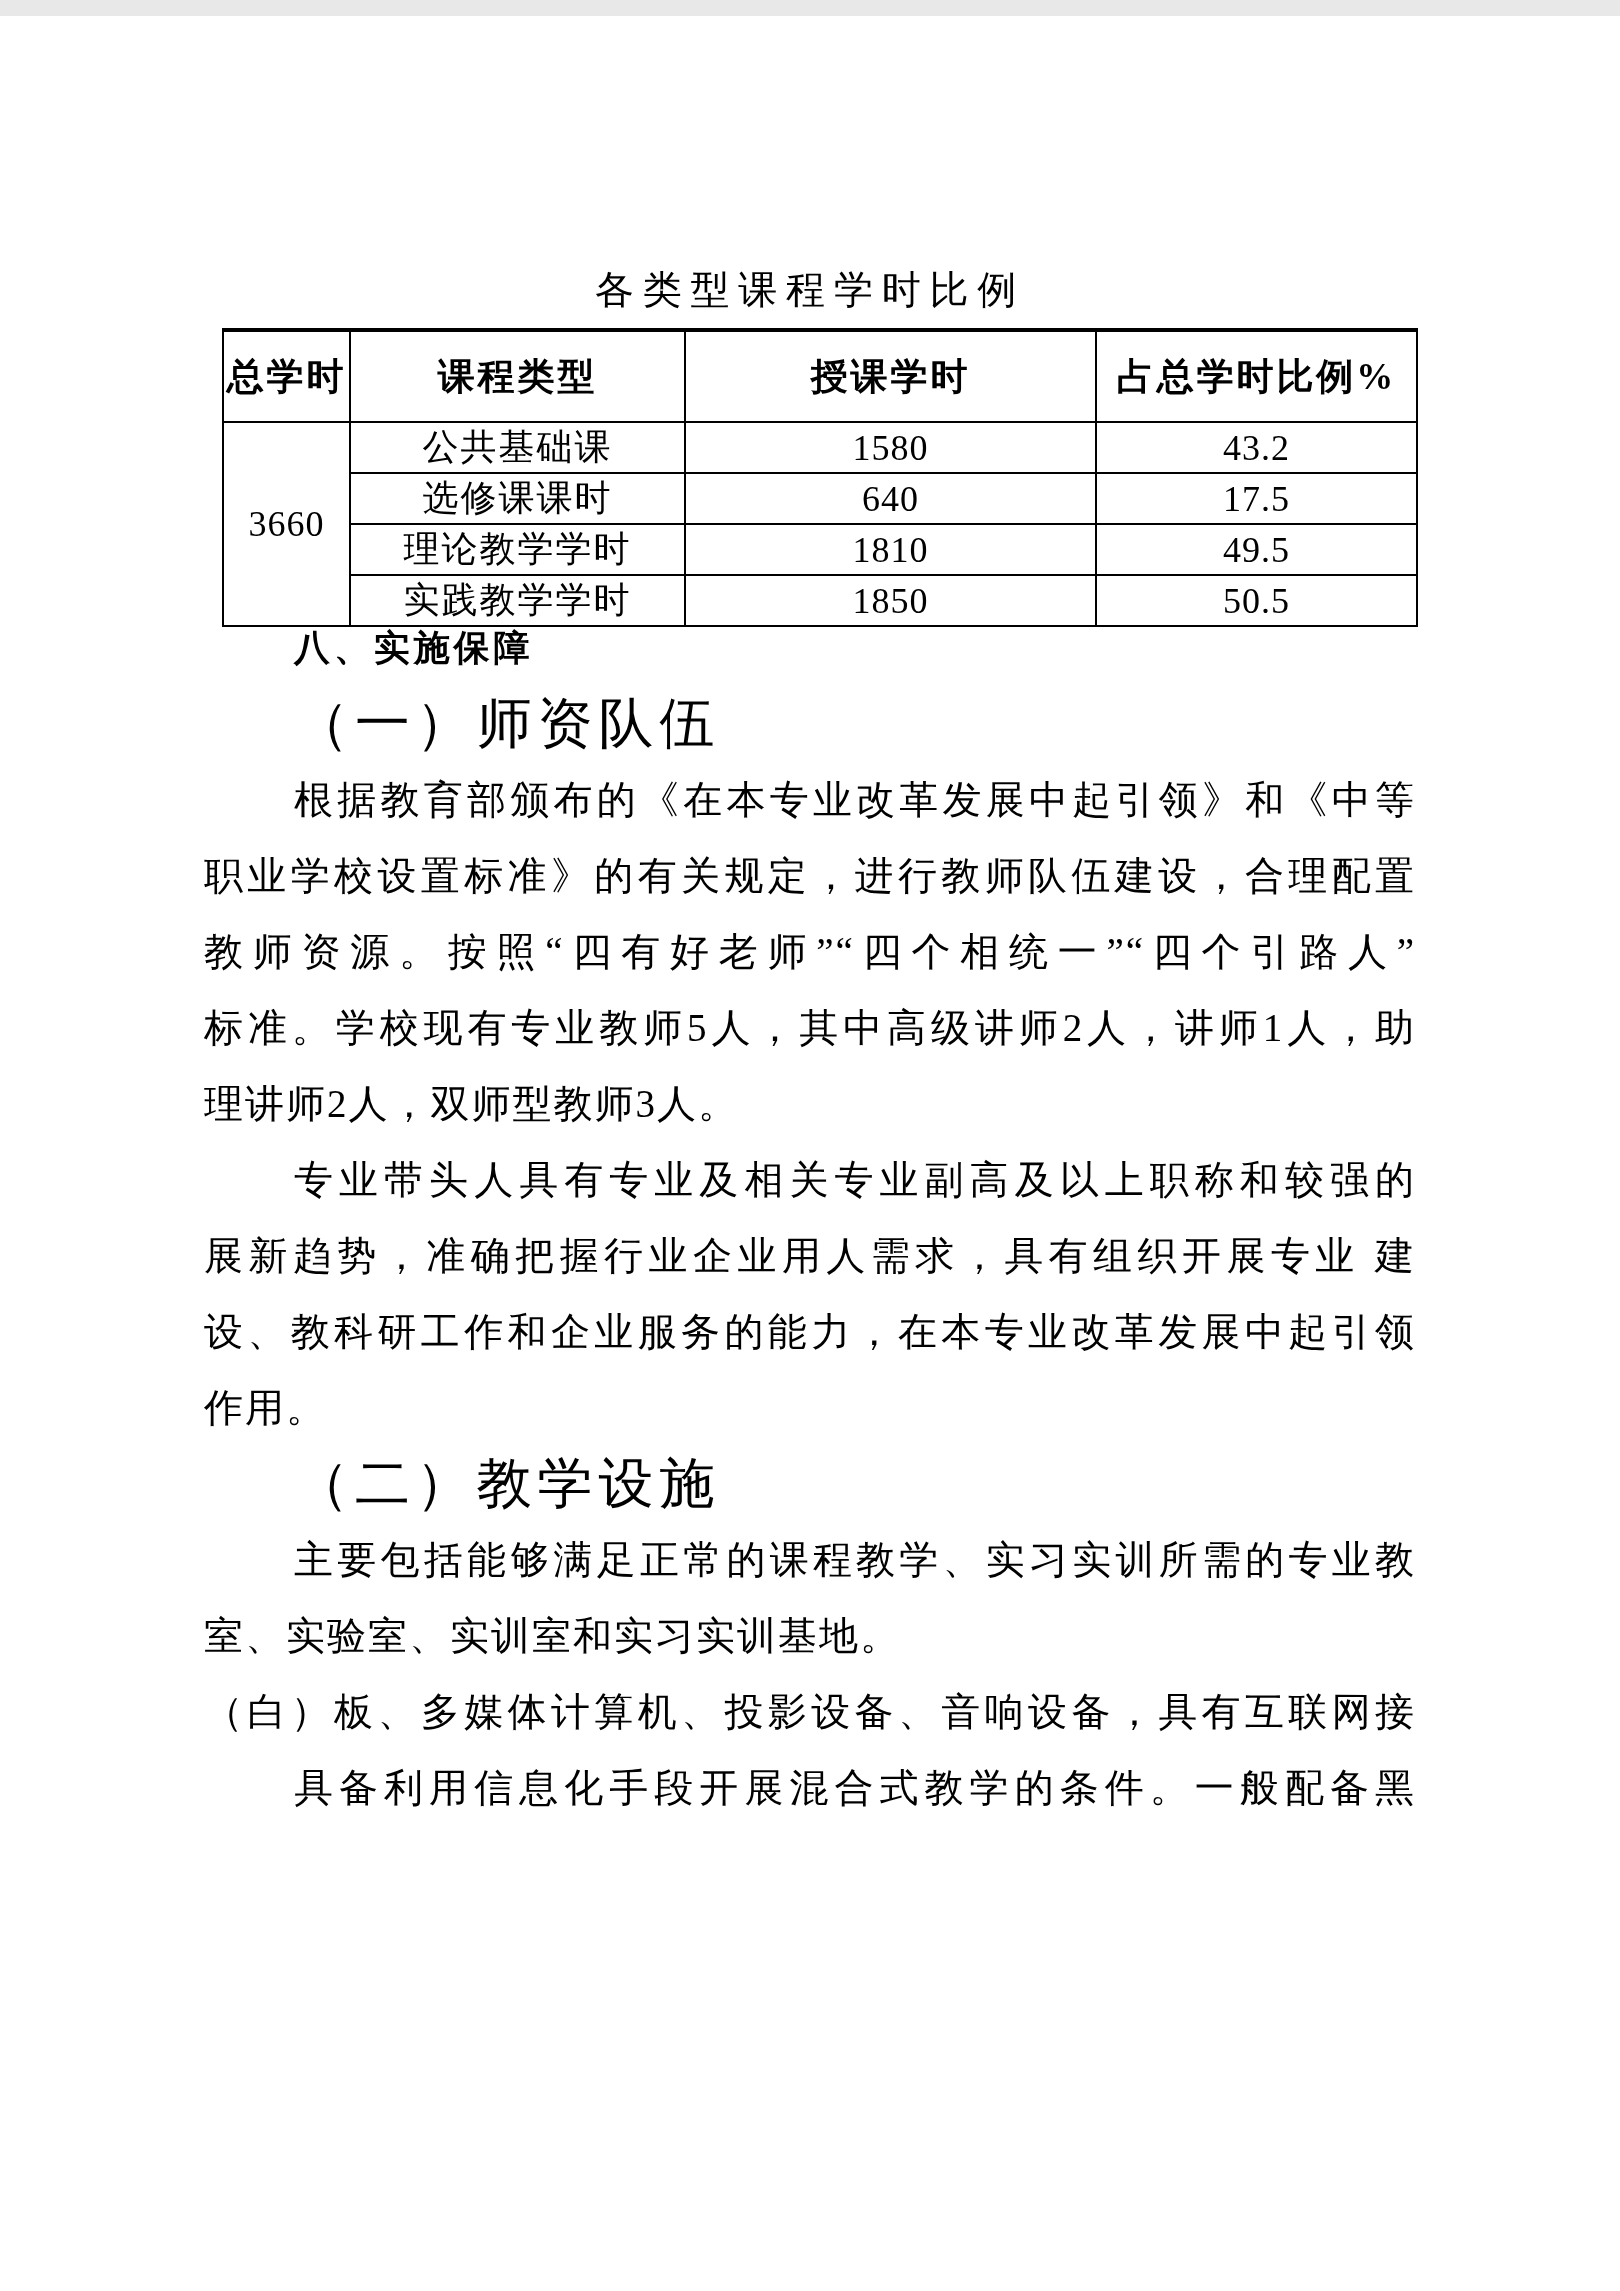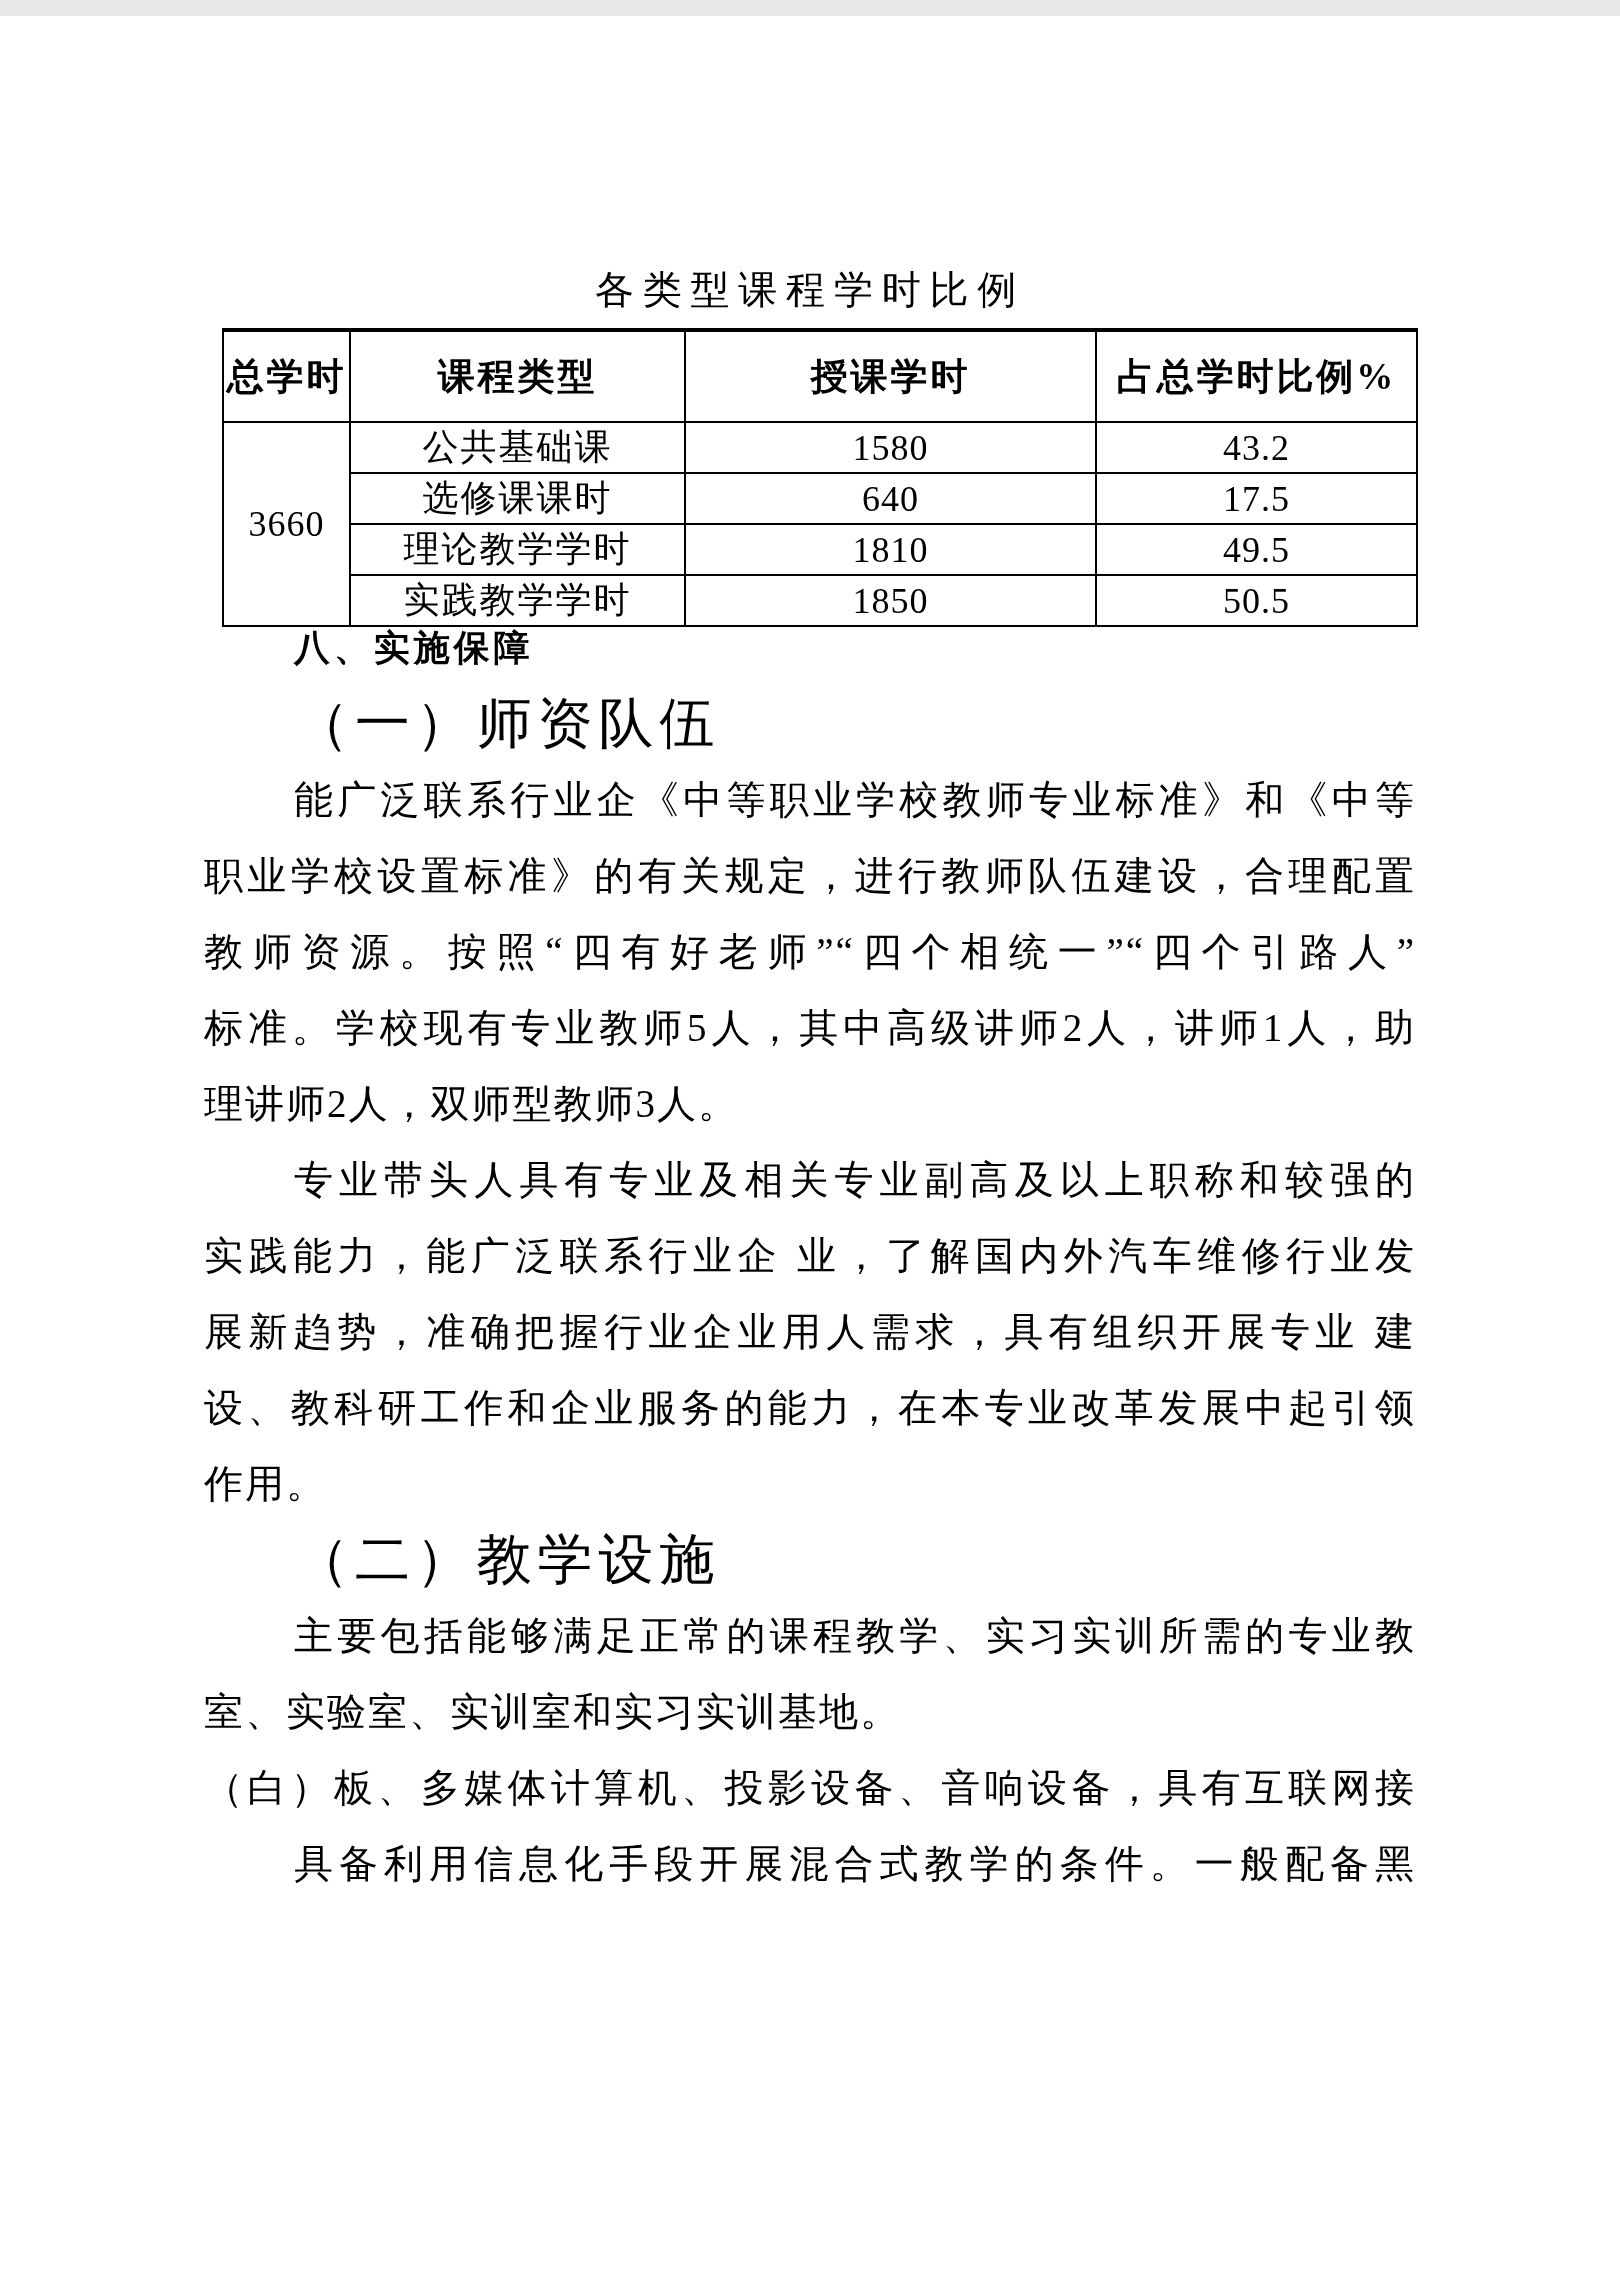--- a/index.html
+++ b/index.html
@@ -110,28 +110,27 @@
       </tr>
     </tbody>
   </table>
 
   <div class="doc-body">
 
     <div class="ln h-main ind">八、实施保障</div>
 
     <div class="ln h-sub ind">（一）师资队伍</div>
 
-    <div class="ln just ind">能广泛联系行业企《中等职业学校教师专业标准》和《中等</div>
+    <div class="ln just ind">根据教育部颁布的《在本专业改革发展中起引领》和《中等</div>
     <div class="ln just">职业学校设置标准》的有关规定，进行教师队伍建设，合理配置</div>
     <div class="ln just">教师资源。按照“四有好老师”“四个相统一”“四个引路人”</div>
     <div class="ln just">标准。学校现有专业教师5人，其中高级讲师2人，讲师1人，助</div>
     <div class="ln">理讲师2人，双师型教师3人。</div>
 
     <div class="ln just ind">专业带头人具有专业及相关专业副高及以上职称和较强的</div>
-    <div class="ln just">实践能力，能广泛联系行业企 业，了解国内外汽车维修行业发</div>
     <div class="ln just">展新趋势，准确把握行业企业用人需求，具有组织开展专业 建</div>
     <div class="ln just">设、教科研工作和企业服务的能力，在本专业改革发展中起引领</div>
     <div class="ln">作用。</div>
 
     <div class="ln h-sub ind">（二）教学设施</div>
 
     <div class="ln just ind">主要包括能够满足正常的课程教学、实习实训所需的专业教</div>
     <div class="ln">室、实验室、实训室和实习实训基地。</div>
 
 

